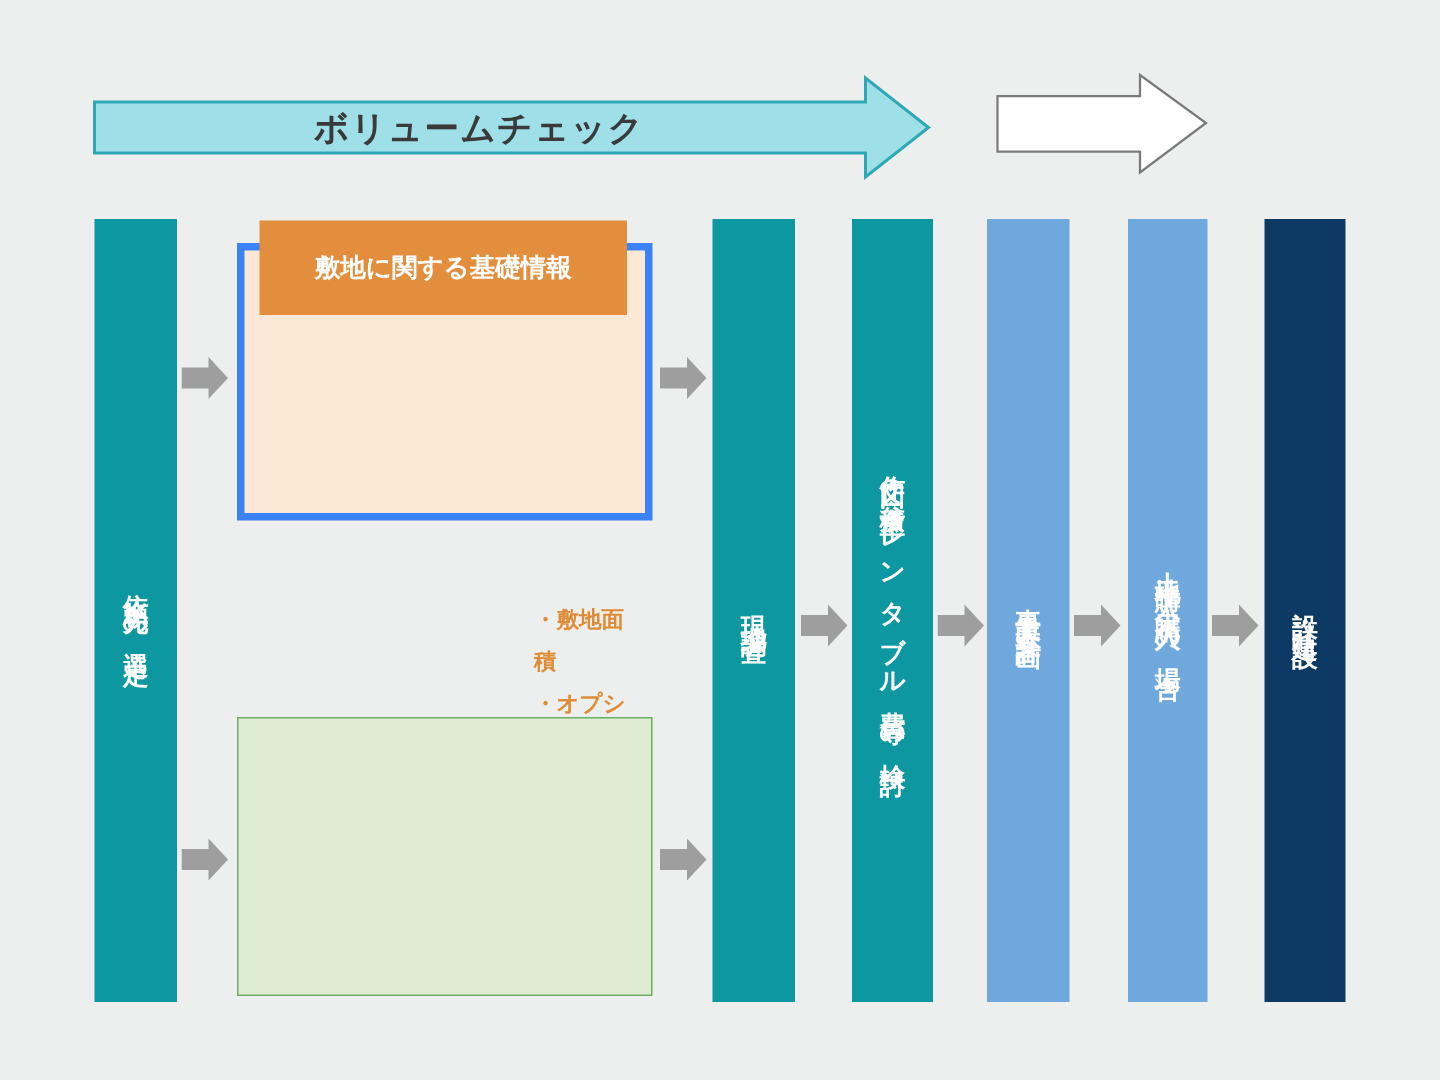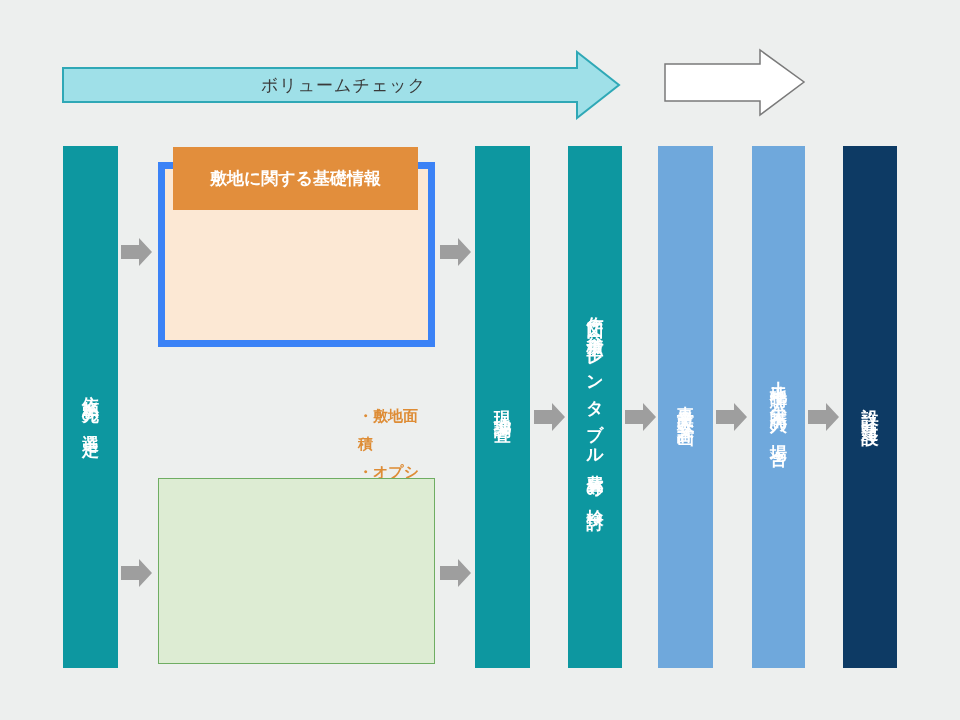--- a/index.html
+++ b/index.html
@@ -7,21 +7,21 @@
     position:relative;width:960px;height:720px;background:#edefee;
     font-family:"Liberation Sans",sans-serif;overflow:hidden;
   }
   .abs{position:absolute;}
 
   
   #volume-arrow-svg{left:62px;top:50px;}
   #option-arrow-svg{left:664px;top:48px;}
   .banner-label{
     position:absolute;display:flex;align-items:center;justify-content:center;
-    font-weight:normal;font-size:17px;color:#3a3a3a;letter-spacing:1px;padding-left:24px;
+    font-weight:bold;font-size:23px;color:#3a3a3a;letter-spacing:1px;
   }
   #volume-label{left:62px;top:67px;width:515px;height:36px;}
   #option-label{left:668px;top:63px;width:112px;height:39px;}
 
   
   .bar{
     position:absolute;top:146px;height:522px;
     display:flex;align-items:center;justify-content:center;
   }
   .bar.teal{background:#0d97a0;}
@@ -45,21 +45,21 @@
   #ga-2{left:121px;top:558px;}
   #ga-3{left:440px;top:237px;}
   #ga-4{left:440px;top:558px;}
   #ga-5{left:534px;top:402px;}
   #ga-6{left:625px;top:402px;}
   #ga-7{left:716px;top:402px;}
   #ga-8{left:808px;top:402px;}
 
   
   .info-body{position:absolute;box-sizing:border-box;}
-  #site-body{left:158px;top:162px;width:277px;height:185px;background:#fce8d4;border:7px solid #3b82f6;}
+  #site-body{left:158px;top:162px;width:277px;height:185px;background:#fce8d4;border:5px solid #3b82f6;}
   #laws-body{left:158px;top:478px;width:277px;height:186px;background:#ddecd3;border:1px solid #6fad62;}
   .info-header{
     position:absolute;display:flex;flex-direction:column;justify-content:center;align-items:center;
     color:#ffffff;font-weight:bold;font-size:17px;line-height:1.6;text-align:center;
   }
   #site-header{left:173px;top:147px;width:245px;height:63px;background:#e28e3c;}
   #laws-header{left:173px;top:463px;width:244px;height:64px;background:#5ca556;}
   .box-list{
     position:absolute;margin:0;padding:0;list-style:none;
     font-weight:bold;font-size:15px;line-height:28px;

